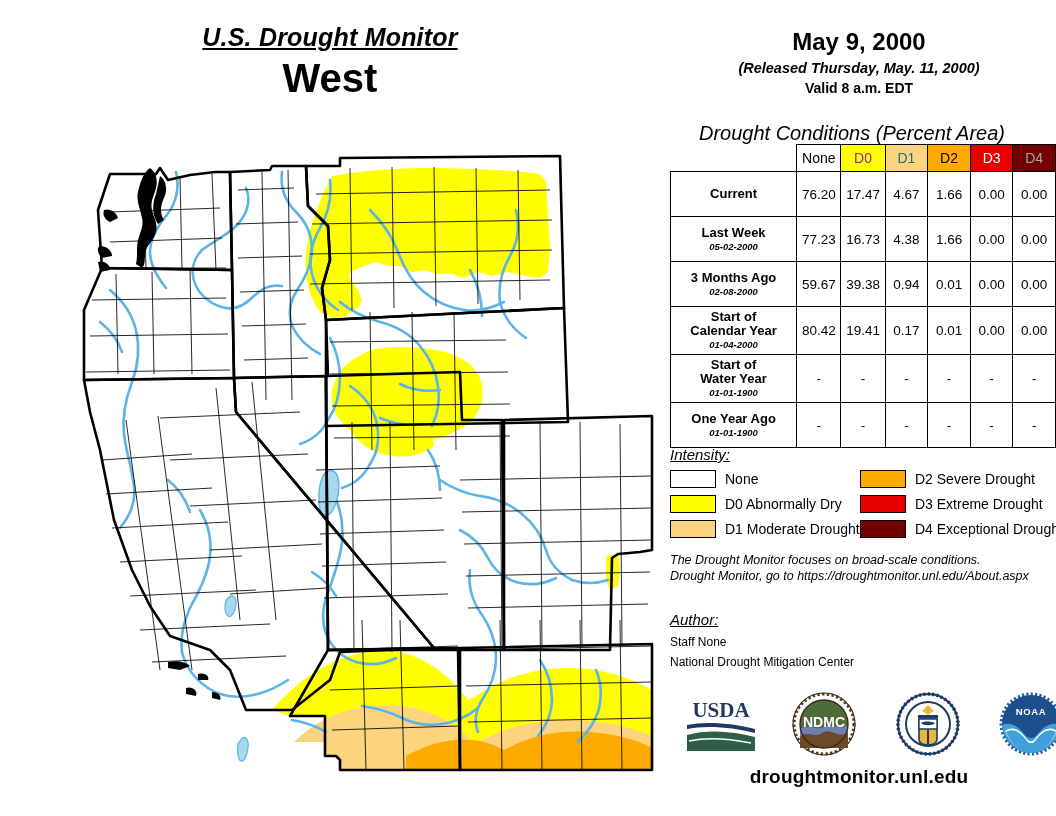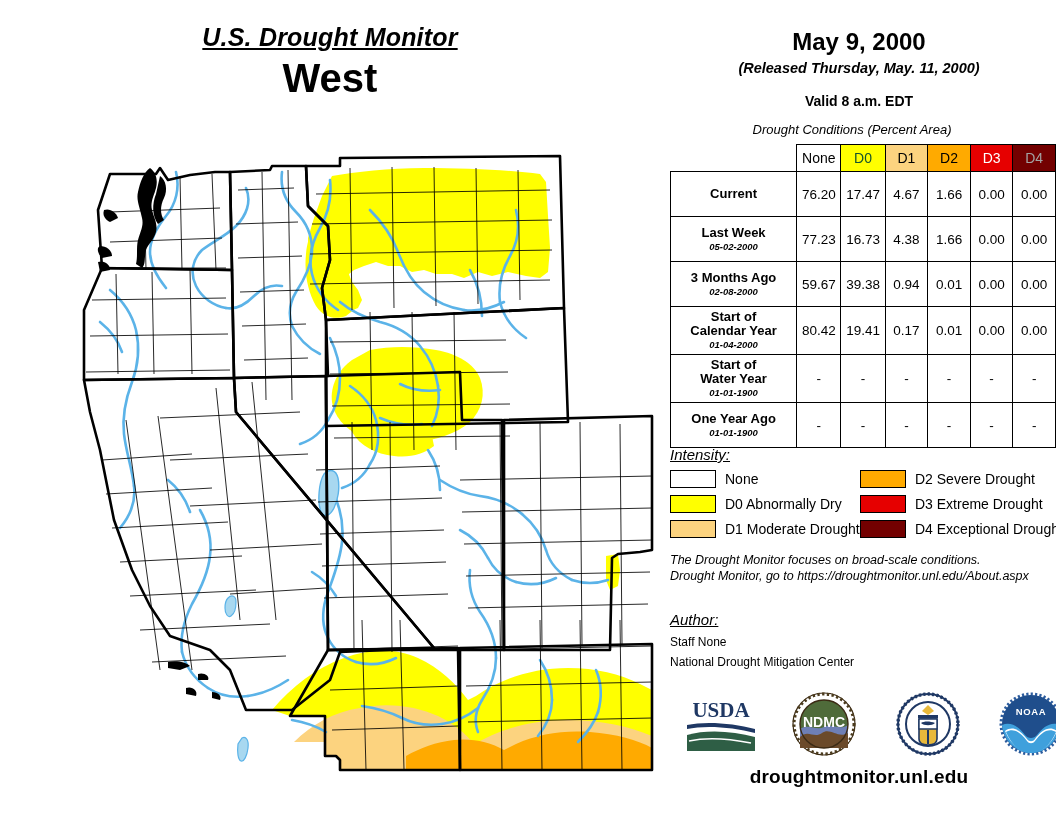--- a/index.html
+++ b/index.html
@@ -57,28 +57,28 @@
     width: 394px;
     height: 816px;
   }
   #date-block {
     position: absolute;
     left: 0; top: 28px; width: 394px;
     text-align: center;
   }
   #date-main { font-size: 24px; font-weight: bold; line-height: 28px; }
   #date-released { font-size: 14.5px; font-weight: bold; font-style: italic; line-height: 20px; margin-top: 2px;}
-  #date-valid { font-size: 14px; font-weight: bold; line-height: 19px; margin-top: 14px;}
+  #date-valid { font-size: 14px; font-weight: bold; line-height: 19px; margin-top: 1px;}
 
   
   #table-caption {
     position: absolute;
     left: 0; top: 122px; width: 380px;
     text-align: center;
-    font-size: 13px;
+    font-size: 20px;
     font-style: italic;
   }
   #stats-table {
     position: absolute;
     left: 8px;
     top: 144px;
     border-collapse: collapse;
     table-layout: fixed;
   }
   #stats-table td, #stats-table th {
@@ -112,22 +112,22 @@
     font-size: 9.5px;
     line-height: 12px;
     margin-top: 1px;
   }
   #stats-table tbody td.val {
     width: 46px;
     height: 44px;
     font-size: 13.5px;
   }
   .hdr-none { background:#ffffff !important; color:#000; }
-  .hdr-d0   { background:#ffff00 !important; color:#14532d; }
-  .hdr-d1   { background:#fcd37f !important; color:#000000; }
+  .hdr-d0   { background:#ffff00 !important; color:#a21caf; }
+  .hdr-d1   { background:#fcd37f !important; color:#0f766e; }
   .hdr-d2   { background:#ffaa00 !important; color:#000; }
   .hdr-d3   { background:#e60000 !important; color:#fff;margin-top:16px; }
   .hdr-d4   { background:#730000 !important; color:#a3a3a3; }
 
   
   #intensity-title {
     position: absolute;
     left: 8px; top: 446px;
     font-size: 15px;
     font-style: italic;

